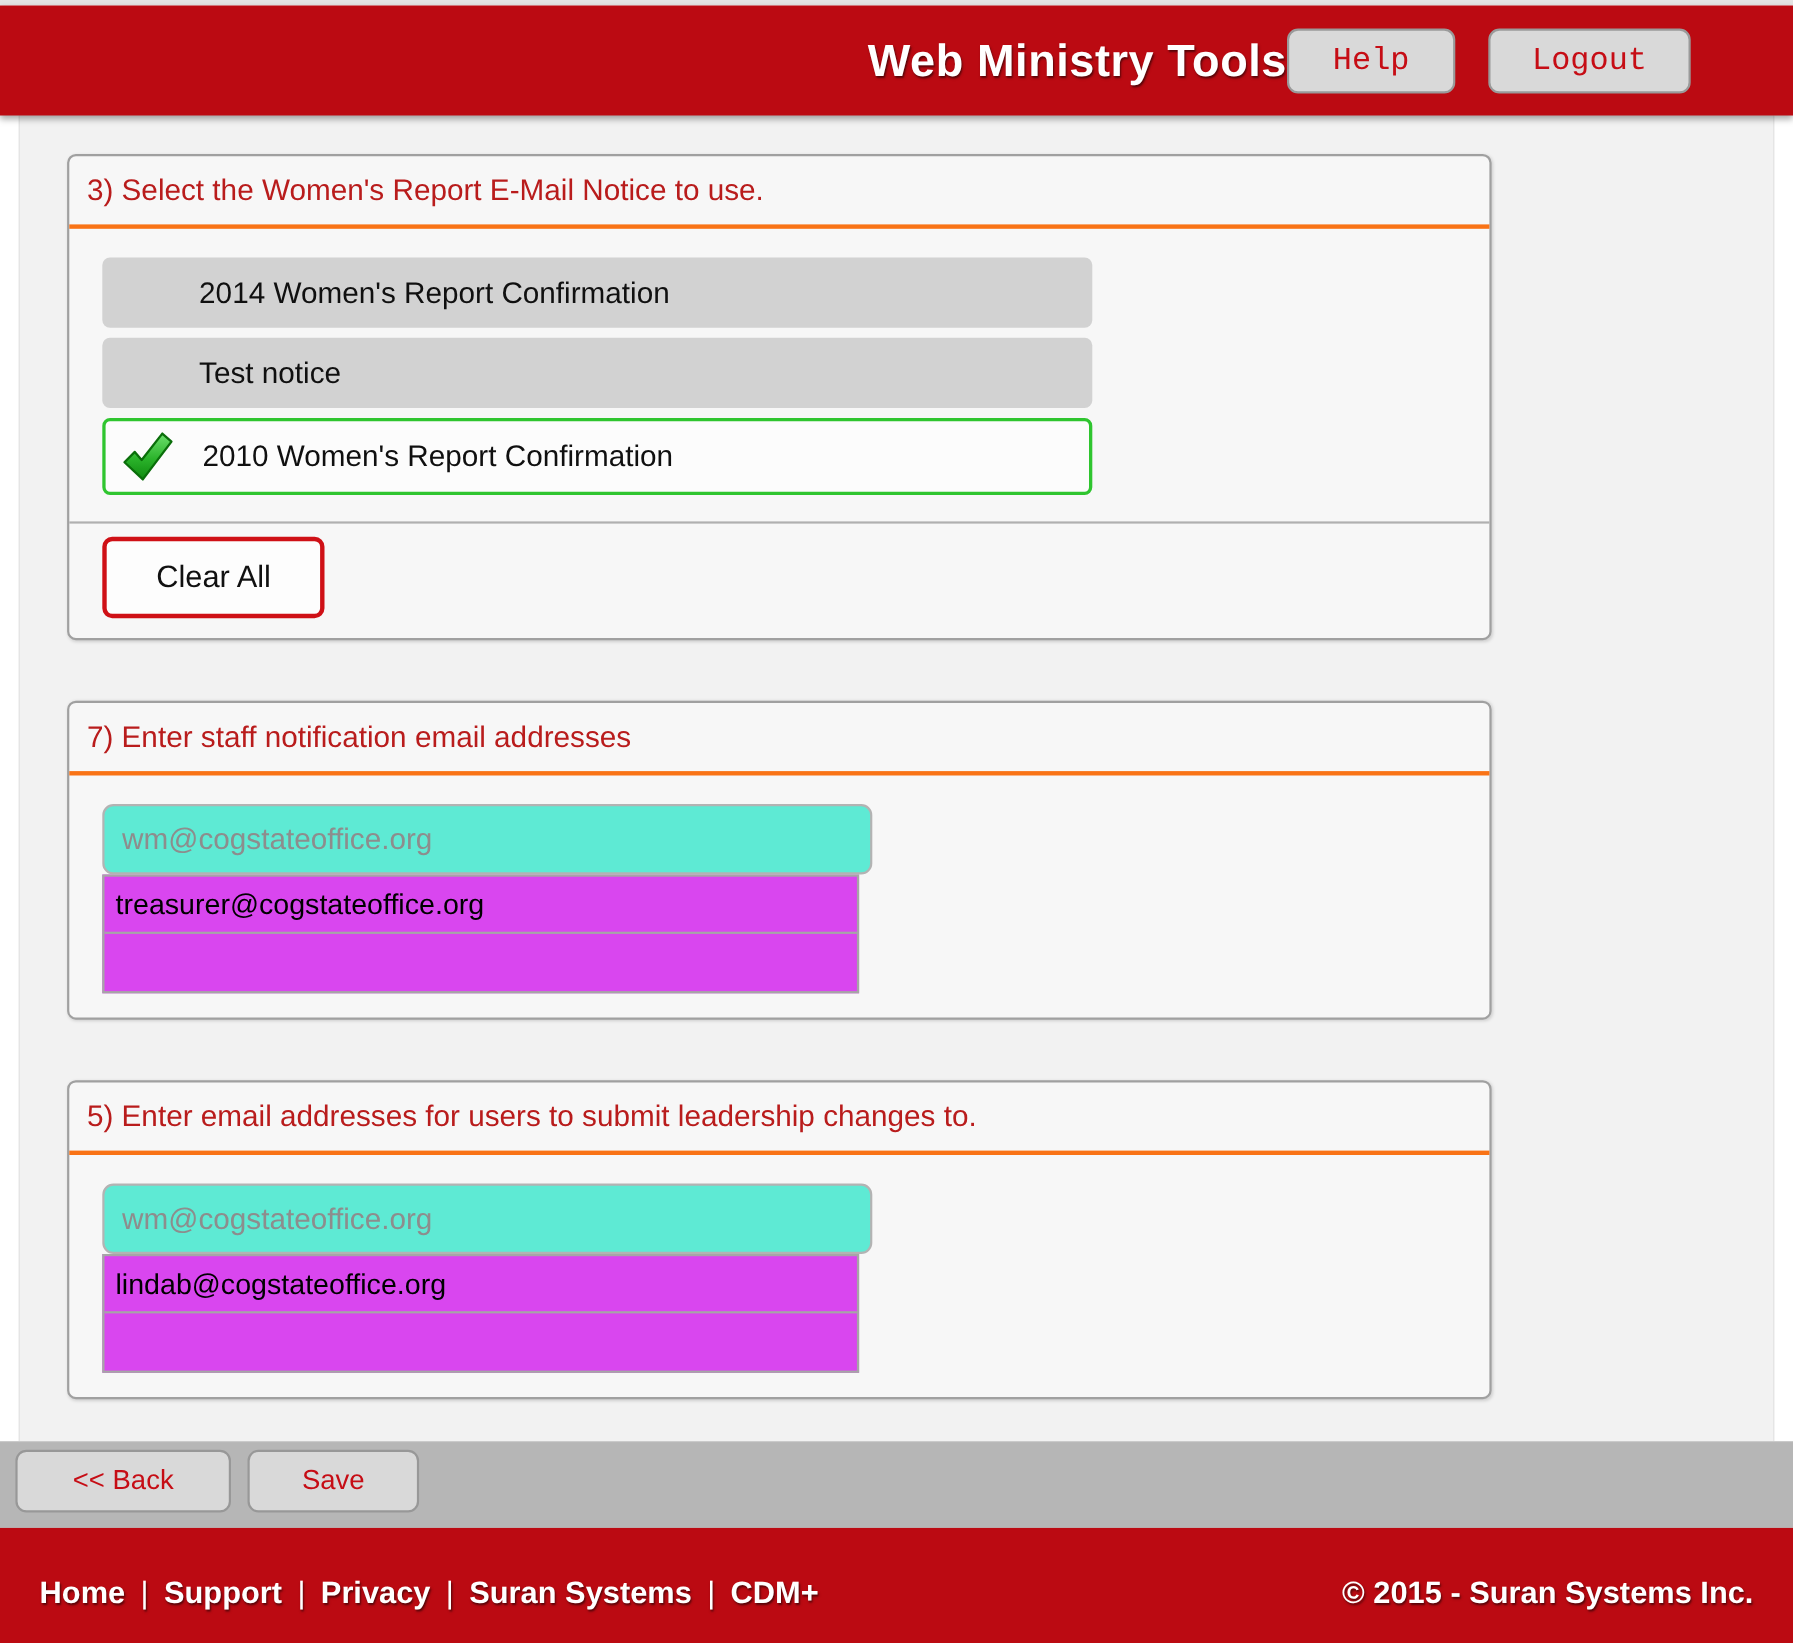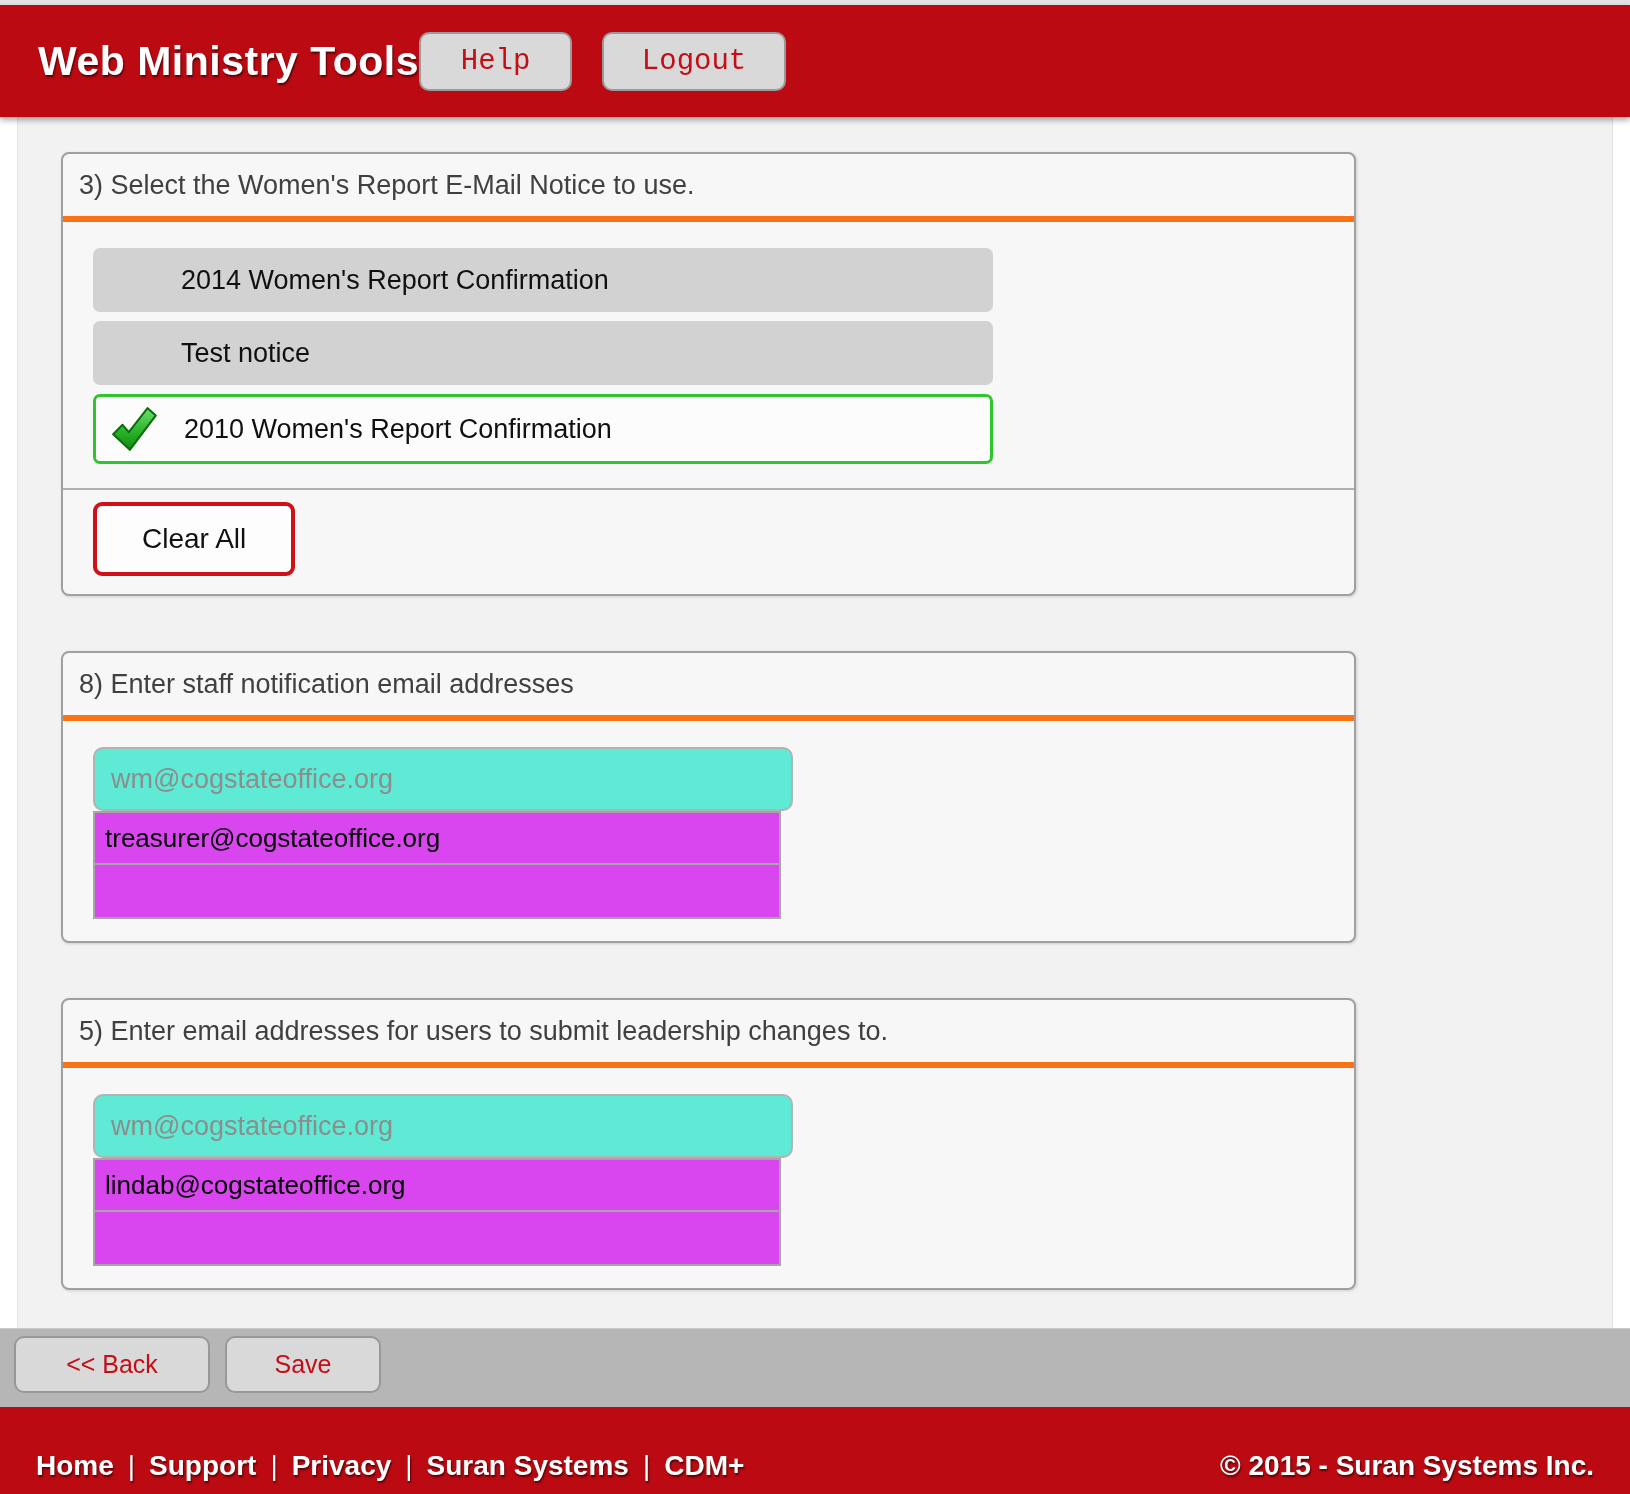--- a/index.html
+++ b/index.html
@@ -11,25 +11,25 @@
   html,body{margin:0;padding:0;}
   body{
     width:1630px;
     min-height:1494px;
     background:#ffffff;
     font-family:"Liberation Sans", sans-serif;
   }
   .top-strip{height:5px;background:#e4e4e4;}
   
   .app-header{
-    height:112px;
+    height:100px;
     background:var(--brand-red);
     display:flex;
     align-items:center;
-    justify-content:flex-start;
+    justify-content:flex-end;
     padding:0 93px 0 38px;
     box-shadow:0 3px 6px rgba(0,0,0,0.35);
     position:relative;
     z-index:2;
   }
   .app-title{
     margin:0;
     font-size:41px;
     font-weight:bold;
     color:#ffffff;
@@ -62,23 +62,23 @@
   .panel{
     width:1295px;
     border:2px solid #a0a0a0;
     border-radius:8px;
     background:#f7f7f7;
     box-shadow:1px 1px 3px rgba(0,0,0,0.15);
   }
   .panel + .panel{margin-top:55px;}
   .panel-heading{
     font-size:27px;
-    color:#404040;
+    color:#b91c1c;
     padding:16px 16px 15px;
-    border-bottom:6px solid #f97316;
+    border-bottom:4px solid #f97316;
   }
   
   .panel-body{padding:26px 0 0 30px;}
   .option-row{
     width:900px;
     height:64px;
     background:#d2d2d2;
     border-radius:7px;
     margin-bottom:9px;
     position:relative;
@@ -224,21 +224,21 @@
         <span class="option-label">2010 Women's Report Confirmation</span>
       </div>
     </div>
     <div class="panel-divider"></div>
     <div class="panel-footer">
       <button class="clear-all">Clear All</button>
     </div>
   </section>
 
   <section class="panel">
-    <div class="panel-heading">8) Enter staff notification email addresses</div>
+    <div class="panel-heading">7) Enter staff notification email addresses</div>
     <div class="email-body">
       <input class="email-input" type="text" placeholder="wm@cogstateoffice.org" style="">
       <div class="email-list">
         <div class="email-row">treasurer@cogstateoffice.org</div>
         <div class="email-row"></div>
       </div>
     </div>
   </section>
 
   <section class="panel">

